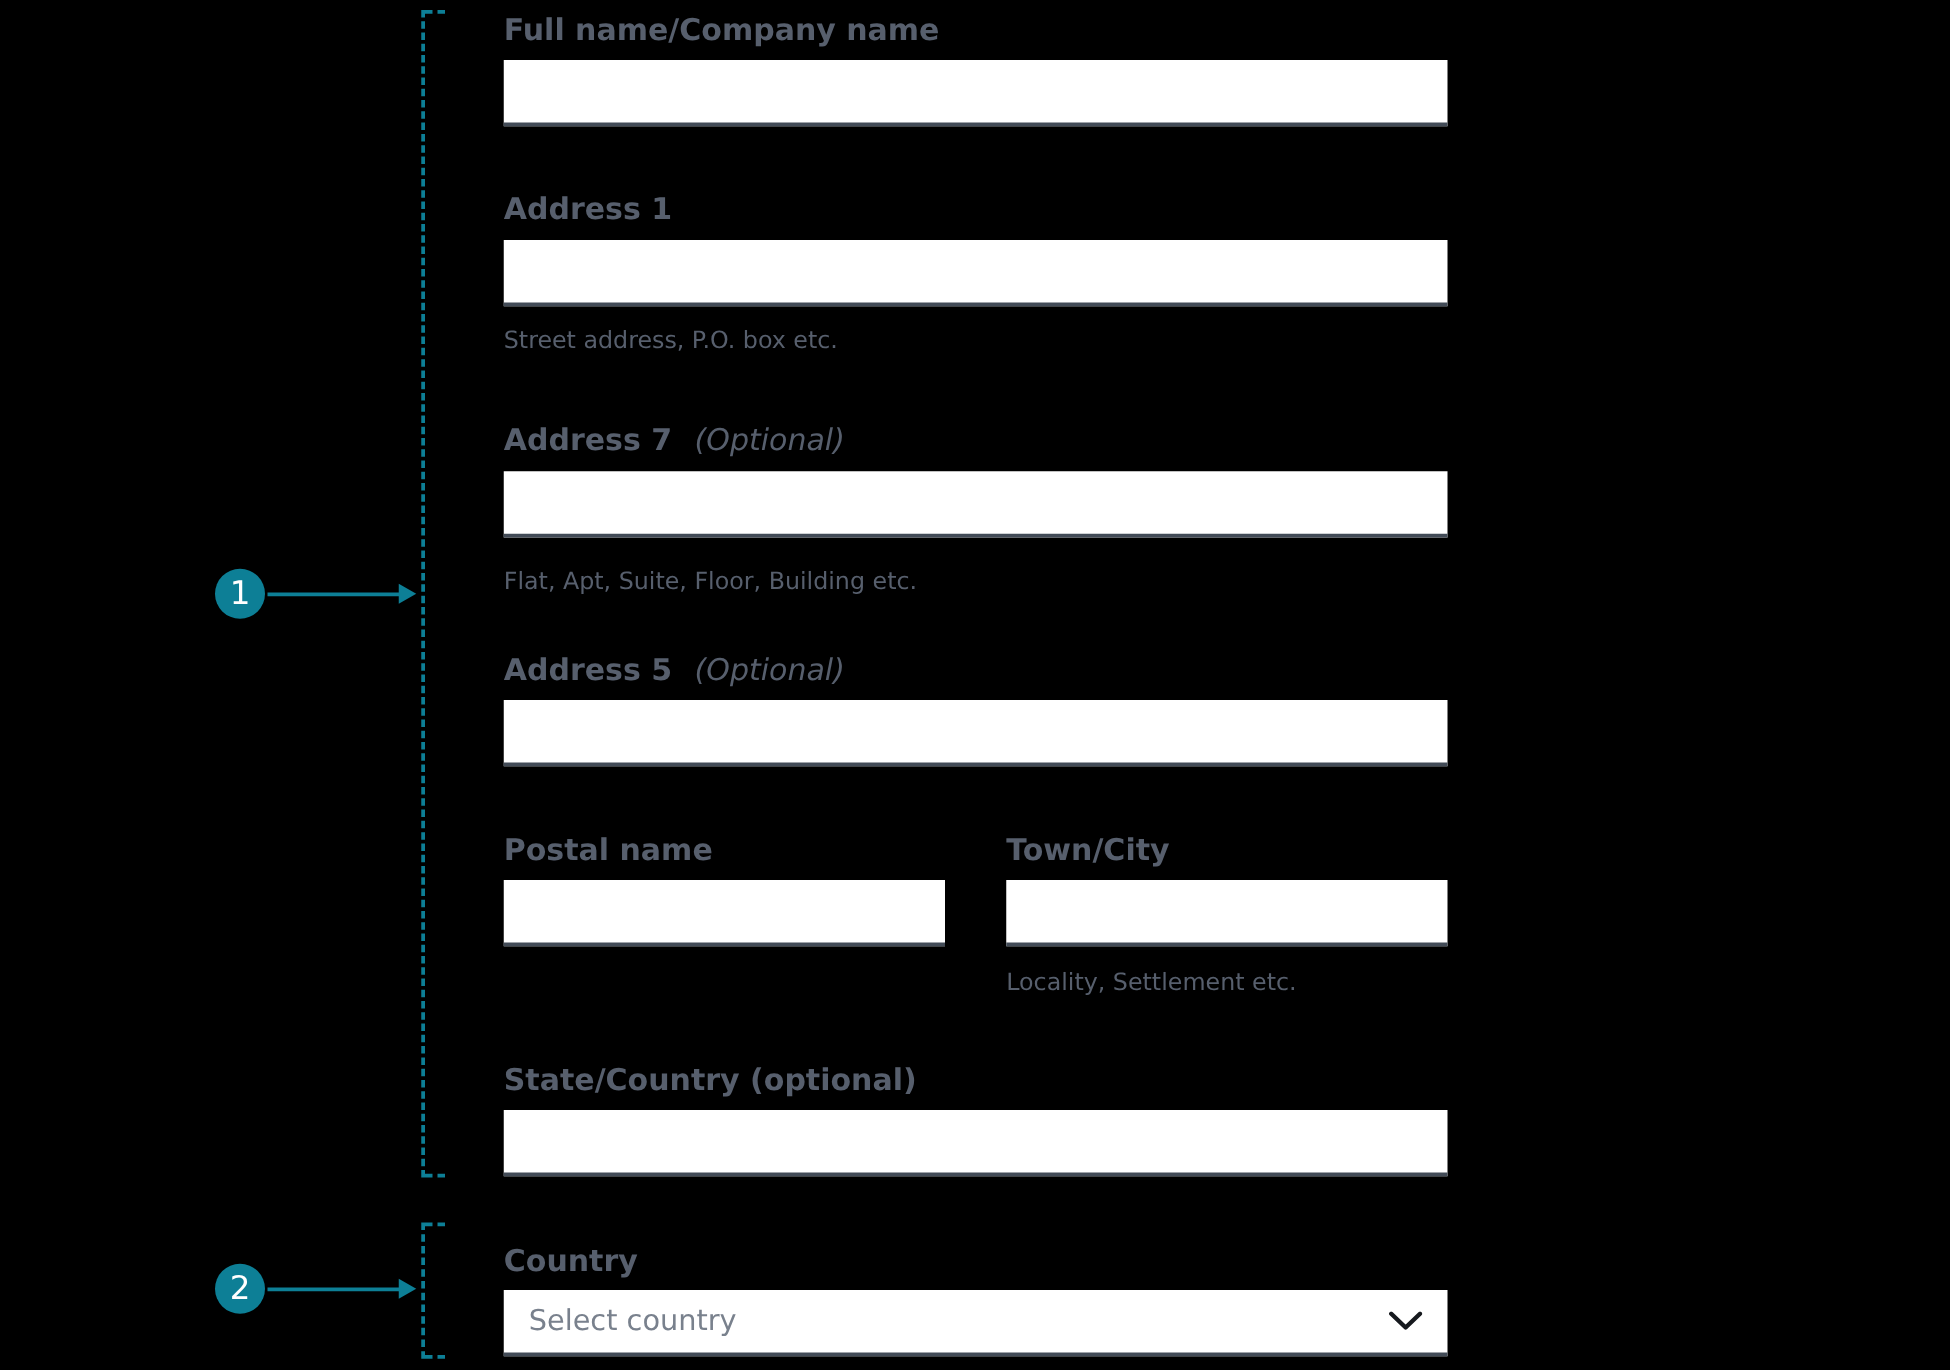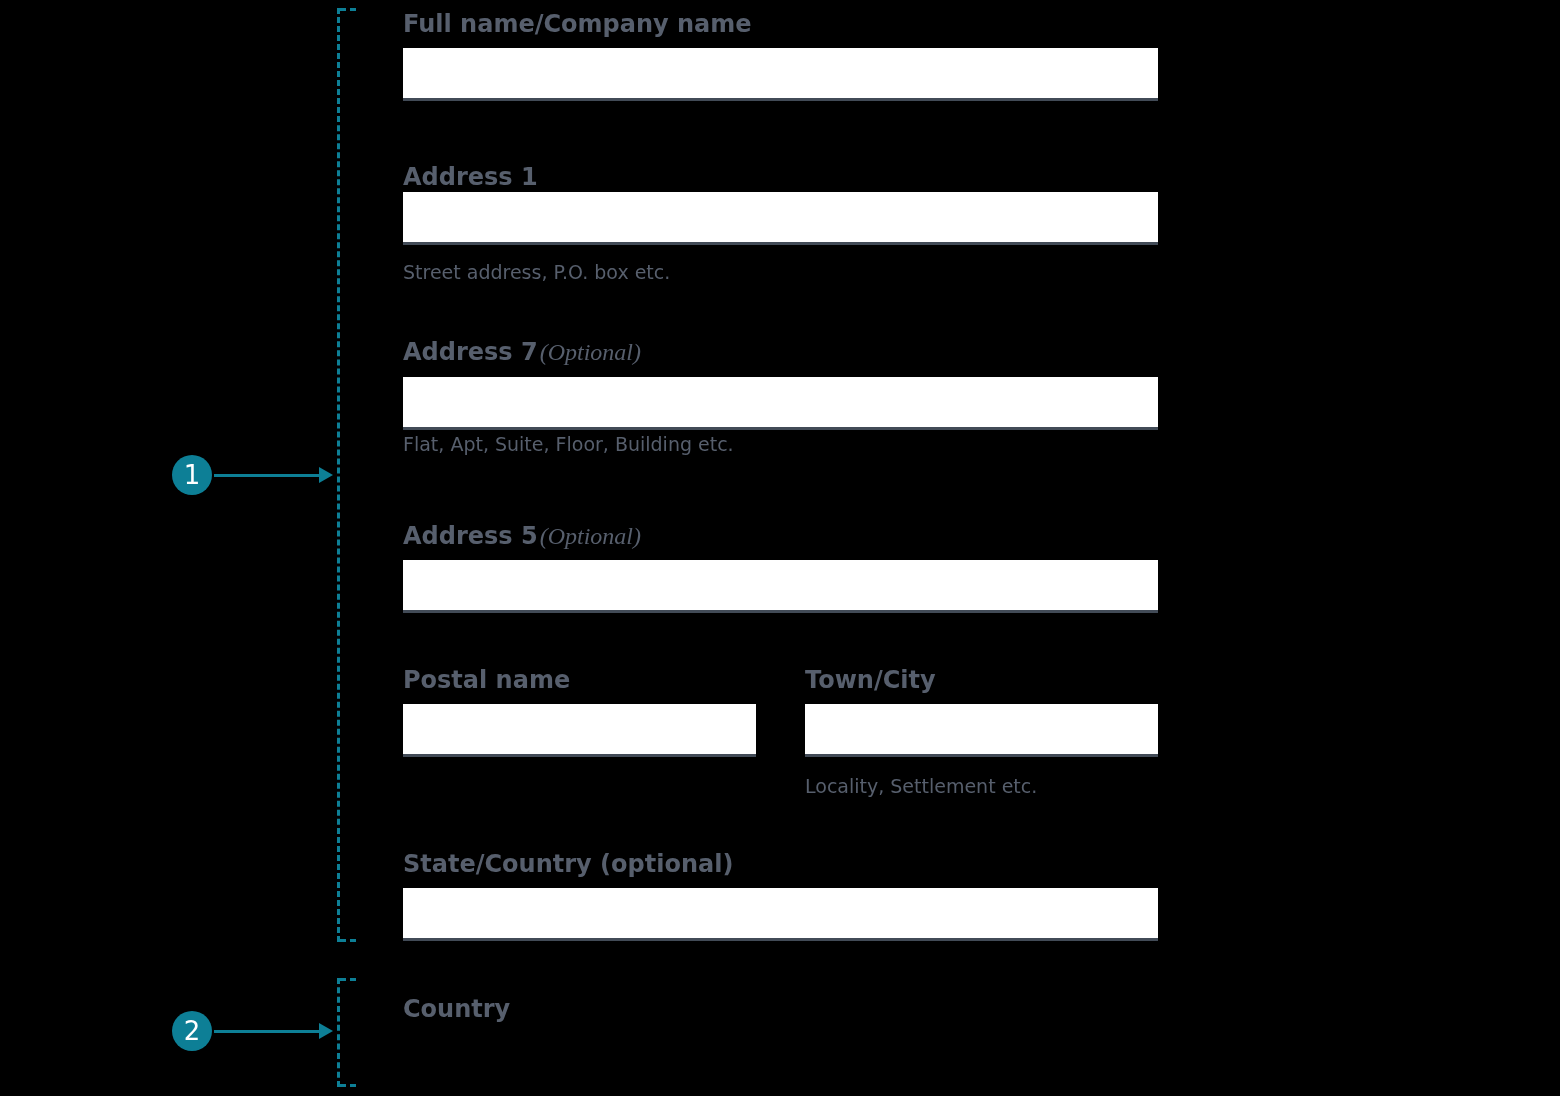--- a/index.html
+++ b/index.html
@@ -79,22 +79,21 @@
     position: absolute;
     left: 403px;
     font-size: 24px;
     font-weight: bold;
     color: #575f6d;
     white-space: nowrap;
   }
   .label-suffix {
     font-weight: normal;
     font-style: italic;
-    margin-left: 2px;
-    font-family: Liberation Serif, serif;
+    margin-left: 18px;
   }
   .helper-text {
     position: absolute;
     left: 403px;
     font-size: 19px;
     color: #575f6d;
     white-space: nowrap;
   }
   .text-input {
     position: absolute;
@@ -159,31 +158,31 @@
   <div class="marker" id="marker2">
     <span>2</span>
   </div>
   <div class="arrow-line" id="arrow2"></div>
 
   <label class="form-label" style="top:10px">
     <span>Full name/Company name</span>
   </label>
   <input type="text" class="text-input" style="top: 48px;">
 
-  <label class="form-label" style="top:163px">
+  <label class="form-label" style="top:153px">
     <span>Address 1</span>
   </label>
   <input type="text" class="text-input" style="top: 192px;">
   <div class="helper-text" style="top:261px">Street address, P.O. box etc.</div>
 
   <label class="form-label" style="top:338px">
     <span>Address 7</span><span class="label-suffix">(Optional)</span>
   </label>
   <input type="text" class="text-input" style="top: 377px;">
-  <div class="helper-text" style="top:433px">Flat, Apt, Suite, Floor, Building etc.</div>
+  <div class="helper-text" style="top:454px">Flat, Apt, Suite, Floor, Building etc.</div>
 
   <label class="form-label" style="top:522px">
     <span>Address 5</span><span class="label-suffix">(Optional)</span>
   </label>
   <input type="text" class="text-input" style="top: 560px;">
 
   <label class="form-label" style="top:666px">
     <span>Postal name</span>
   </label>
   <input type="text" class="text-input input-half" style="top: 704px;">
@@ -195,14 +194,22 @@
   <div class="helper-text" style="top:775px; left:805px">Locality, Settlement etc.</div>
 
   <label class="form-label" style="top:850px">
     <span>State/Country (optional)</span>
   </label>
   <input type="text" class="text-input" style="top: 888px;">
 
   <label class="form-label" style="top:995px">
     <span>Country</span>
   </label>
+  <div class="select-box">
+    <span class="select-value">Select country</span>
+    <span class="chevron-wrap">
+      <svg width="27" height="16" viewBox="0 0 27 16">
+        <polyline points="2,2 13.5,13 25,2" fill="none" stroke="#16191e" stroke-width="3.5" stroke-linecap="round" stroke-linejoin="round"></polyline>
+      </svg>
+    </span>
+  </div>
 
 </div>
 
 </body></html>

